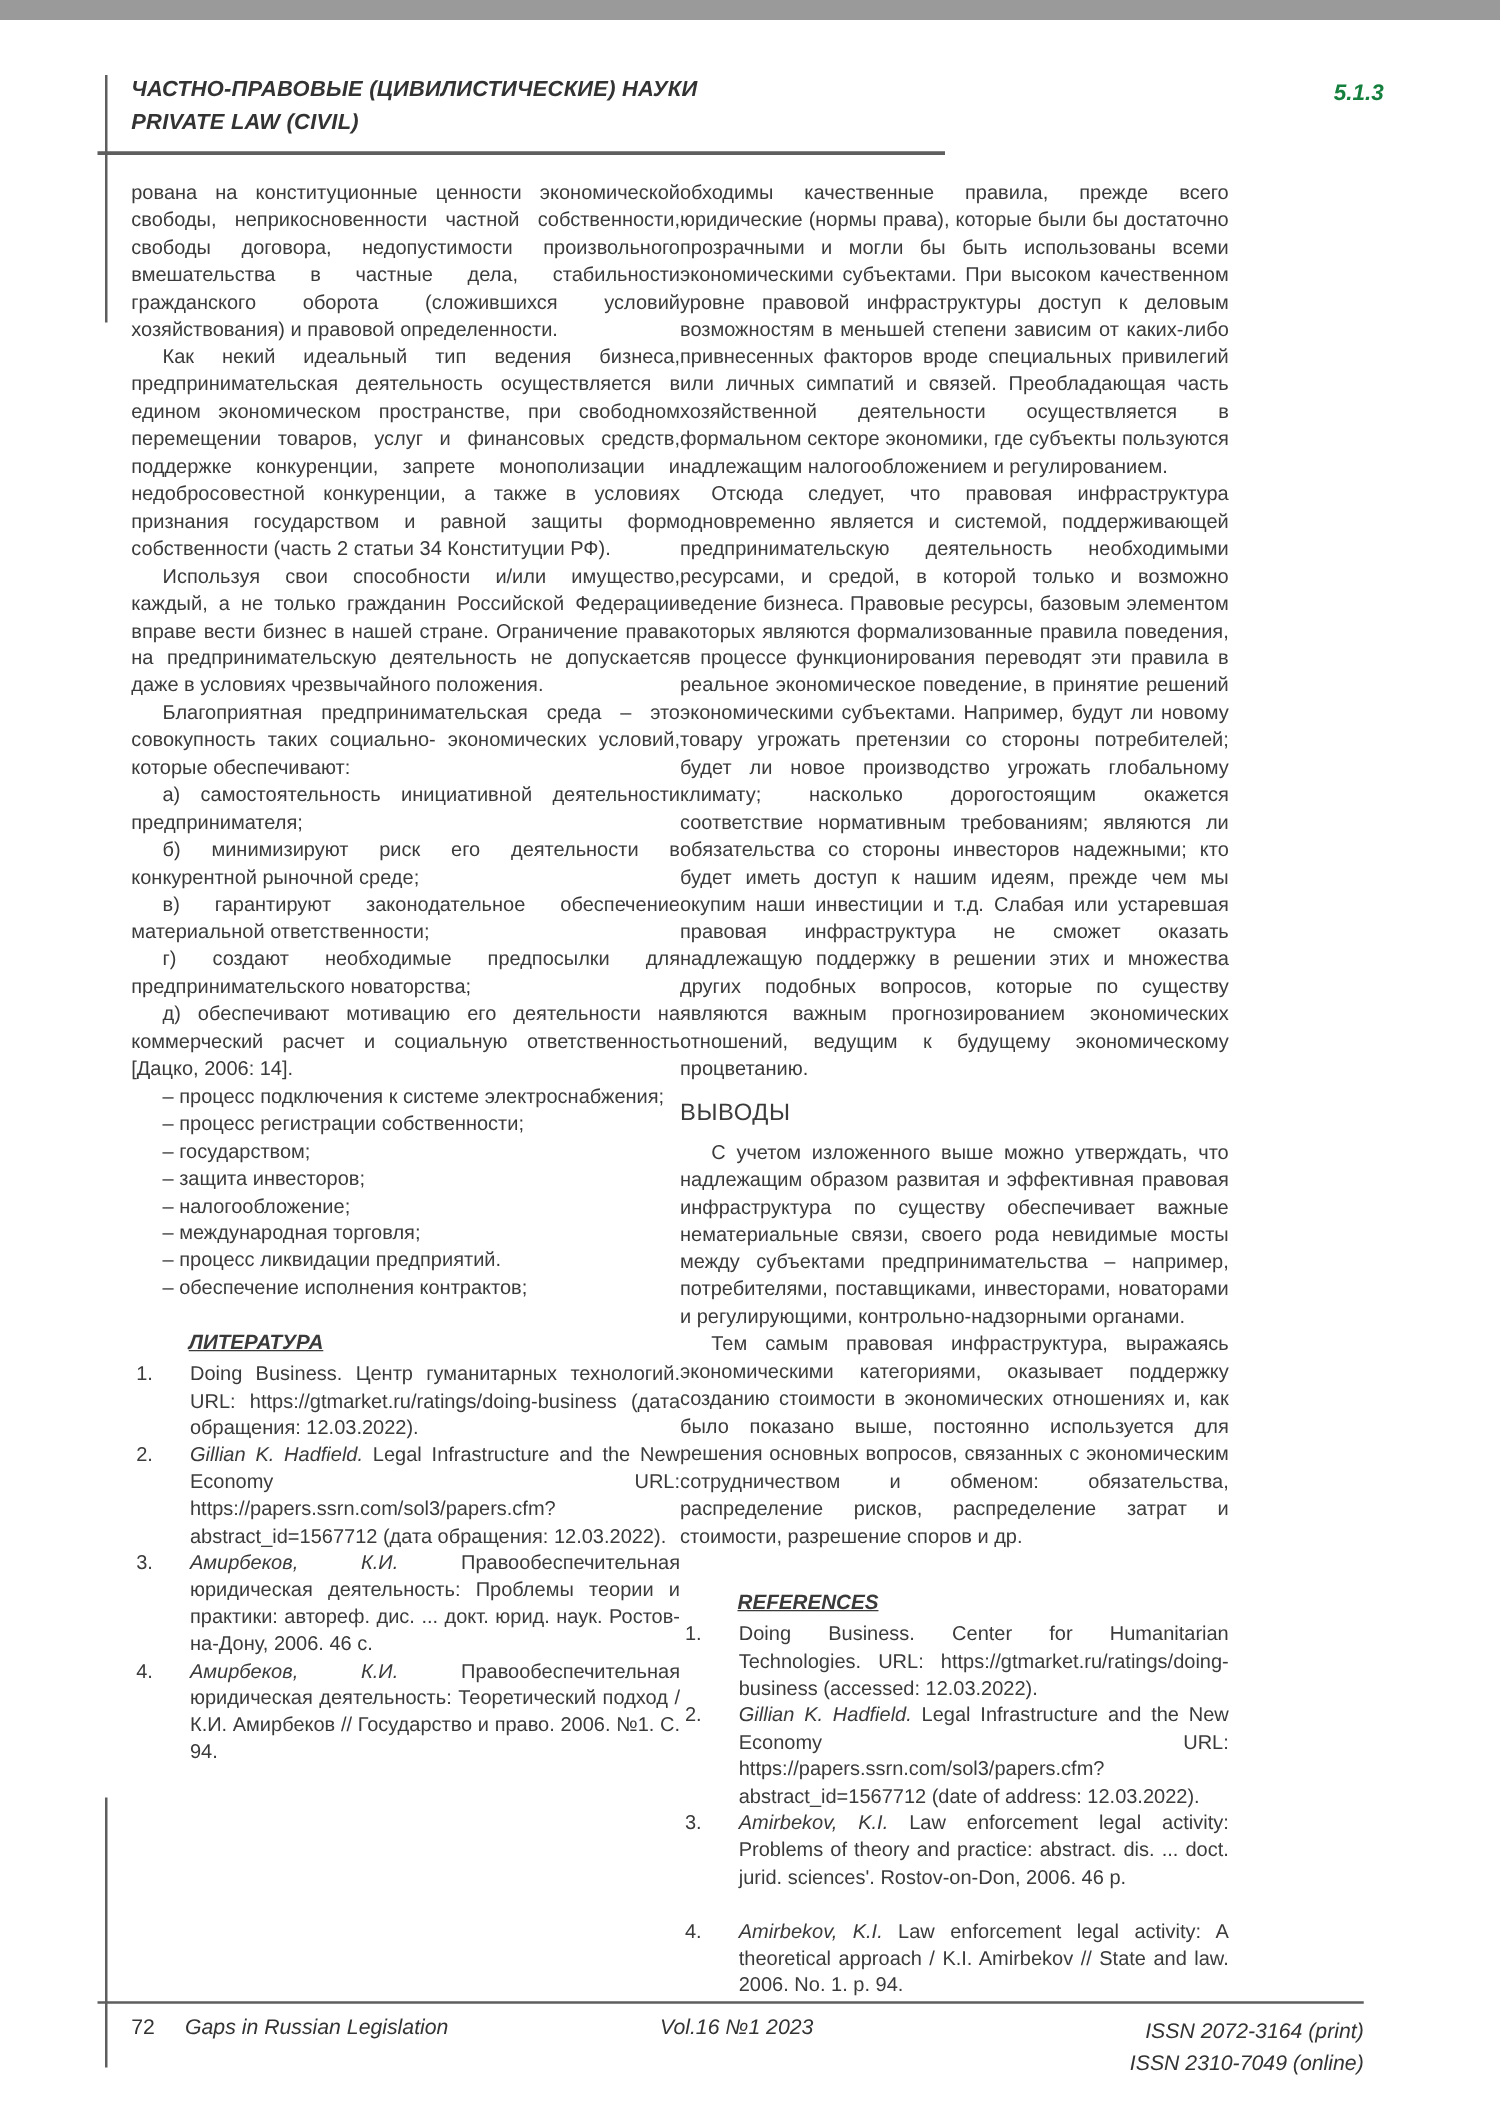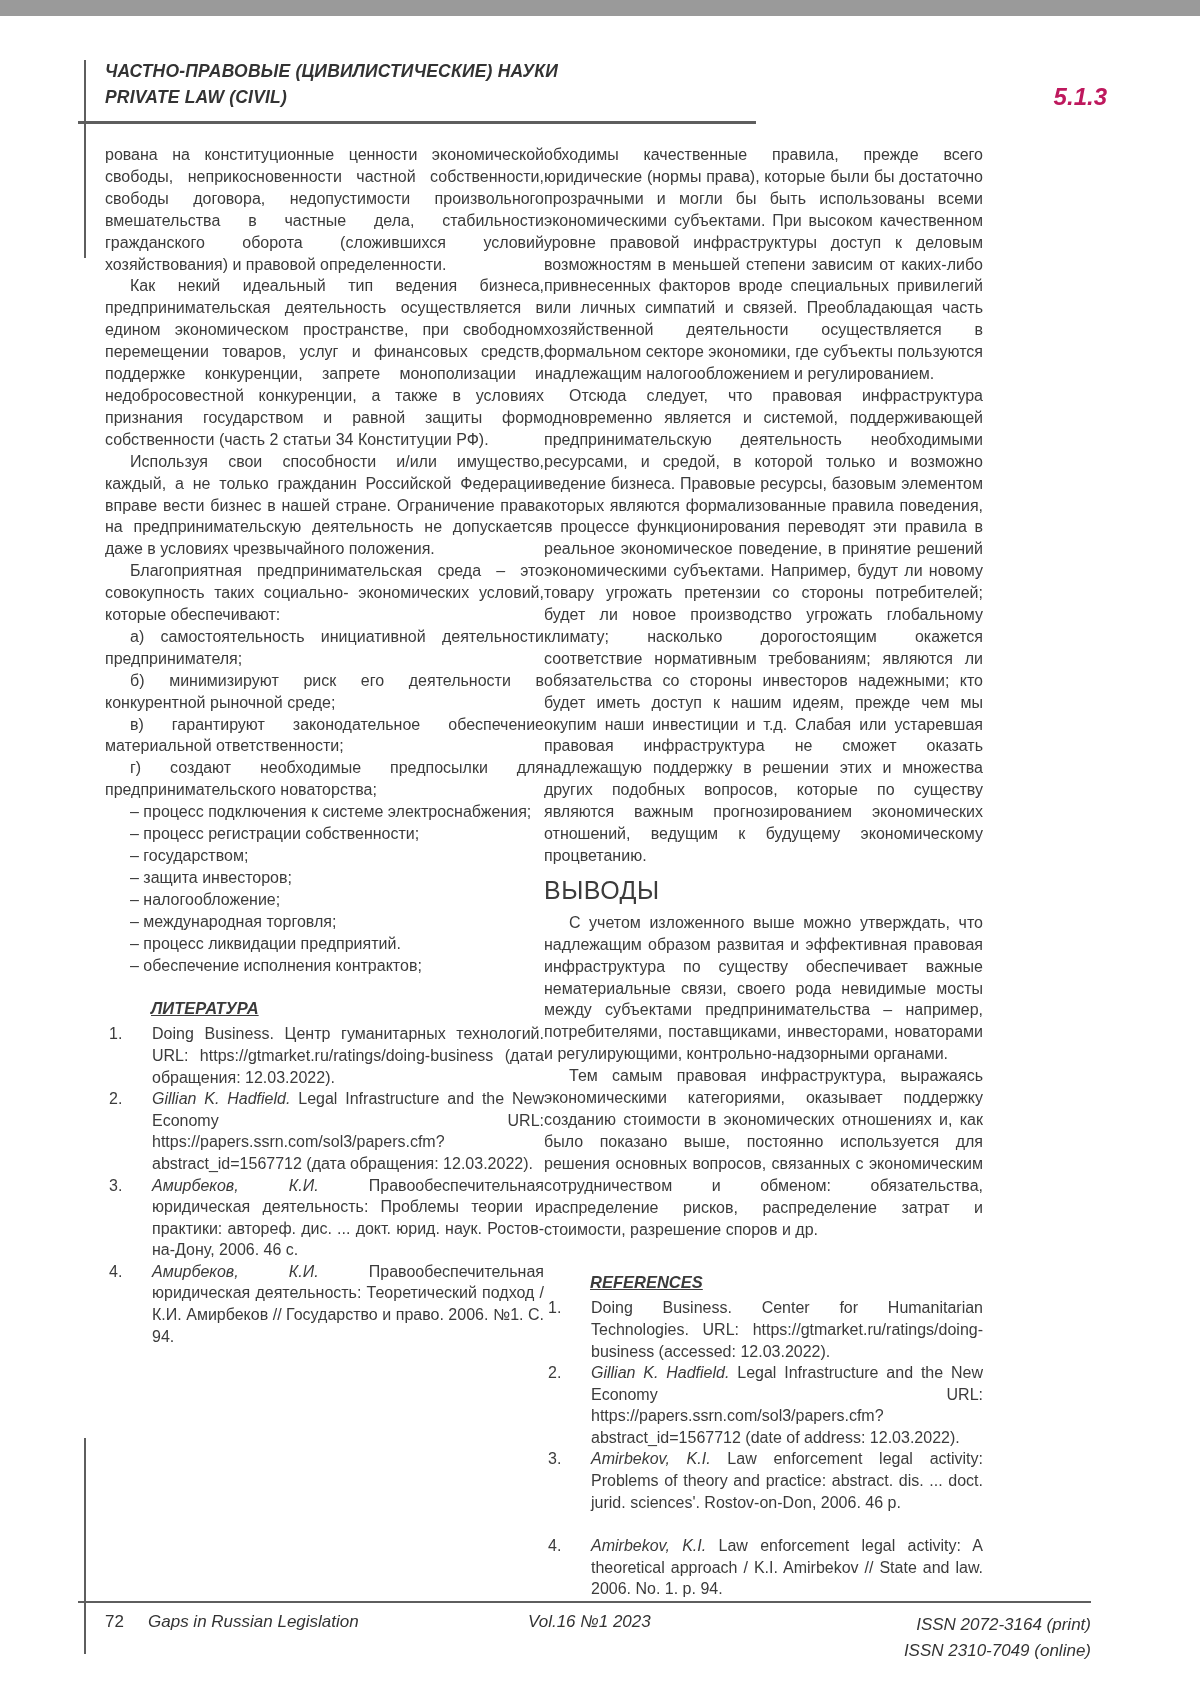--- a/index.html
+++ b/index.html
@@ -13,30 +13,30 @@
   
   .vrule{position:absolute;left:84px;width:2px;background:#5e5e5e;}
   .vrule-top{top:44px;height:198px;}
   .vrule-bottom{top:1422px;height:216px;}
   .header-rule{position:absolute;left:78px;top:105px;width:678px;height:3px;background:#5e5e5e;}
   .footer-rule{position:absolute;left:78px;top:1585px;width:1013px;height:2px;background:#5e5e5e;}
 
   
   .running-head{position:absolute;left:105px;top:42px;font-style:italic;font-weight:bold;
     font-size:17.5px;line-height:26px;letter-spacing:.2px;color:#333;}
-  .section-code{position:absolute;top:67px;right:110px;font-style:italic;font-weight:bold;
-    font-size:24px;color:#be185d;}
+  .section-code{position:absolute;top:48px;right:110px;font-style:italic;font-weight:bold;
+    font-size:18px;color:#15803d;}
 
   
   .columns{position:absolute;left:105px;top:128px;width:940px;display:flex;}
   .col{width:439px;font-size:16px;line-height:21.9px;text-align:justify;}
   .para{margin:0;}
   .para.indent{text-indent:25px;}
   .para.dash{text-indent:25px;}
-  .conclusions-heading{font-size:25px;font-weight:normal;color:#3c3c3c;
+  .conclusions-heading{font-size:19px;font-weight:normal;color:#3c3c3c;
     margin:13px 0 10px 0;text-align:left;letter-spacing:.5px;}
   .ref-heading{font-size:16.5px;font-style:italic;font-weight:bold;text-decoration:underline;
     margin:22px 0 3px 46px;text-align:left;}
   .ref-heading.en{margin-top:32px;}
   .ref{position:relative;padding-left:47px;margin:0;line-height:21.6px;}
   .ref .ref-num{position:absolute;left:4px;top:0;}
   .ref .ref-author{font-style:italic;}
   .ref.spaced{margin-top:22px;}
 
   
@@ -76,20 +76,21 @@
           <p class="para indent">Благоприятная предпринимательская среда – это совокупность таких социально- экономических условий, которые обеспечивают:</p>
 
           <p class="para indent">а) самостоятельность инициативной деятельности предпринимателя;</p>
 
           <p class="para indent">б) минимизируют риск его деятельности в конкурентной рыночной среде;</p>
 
           <p class="para indent">в) гарантируют законодательное обеспечение материальной ответственности;</p>
 
           <p class="para indent">г) создают необходимые предпосылки для предпринимательского новаторства;</p>
 
+          <p class="para indent">д) обеспечивают мотивацию его деятельности на коммерческий расчет и социальную ответственность [Дацко, 2006: 14].</p>
 
 
 
 
           <p class="para dash">– процесс подключения к системе электроснабжения;</p>
 
           <p class="para dash">– процесс регистрации собственности;</p>
 
           <p class="para dash">– государством;</p>
 

